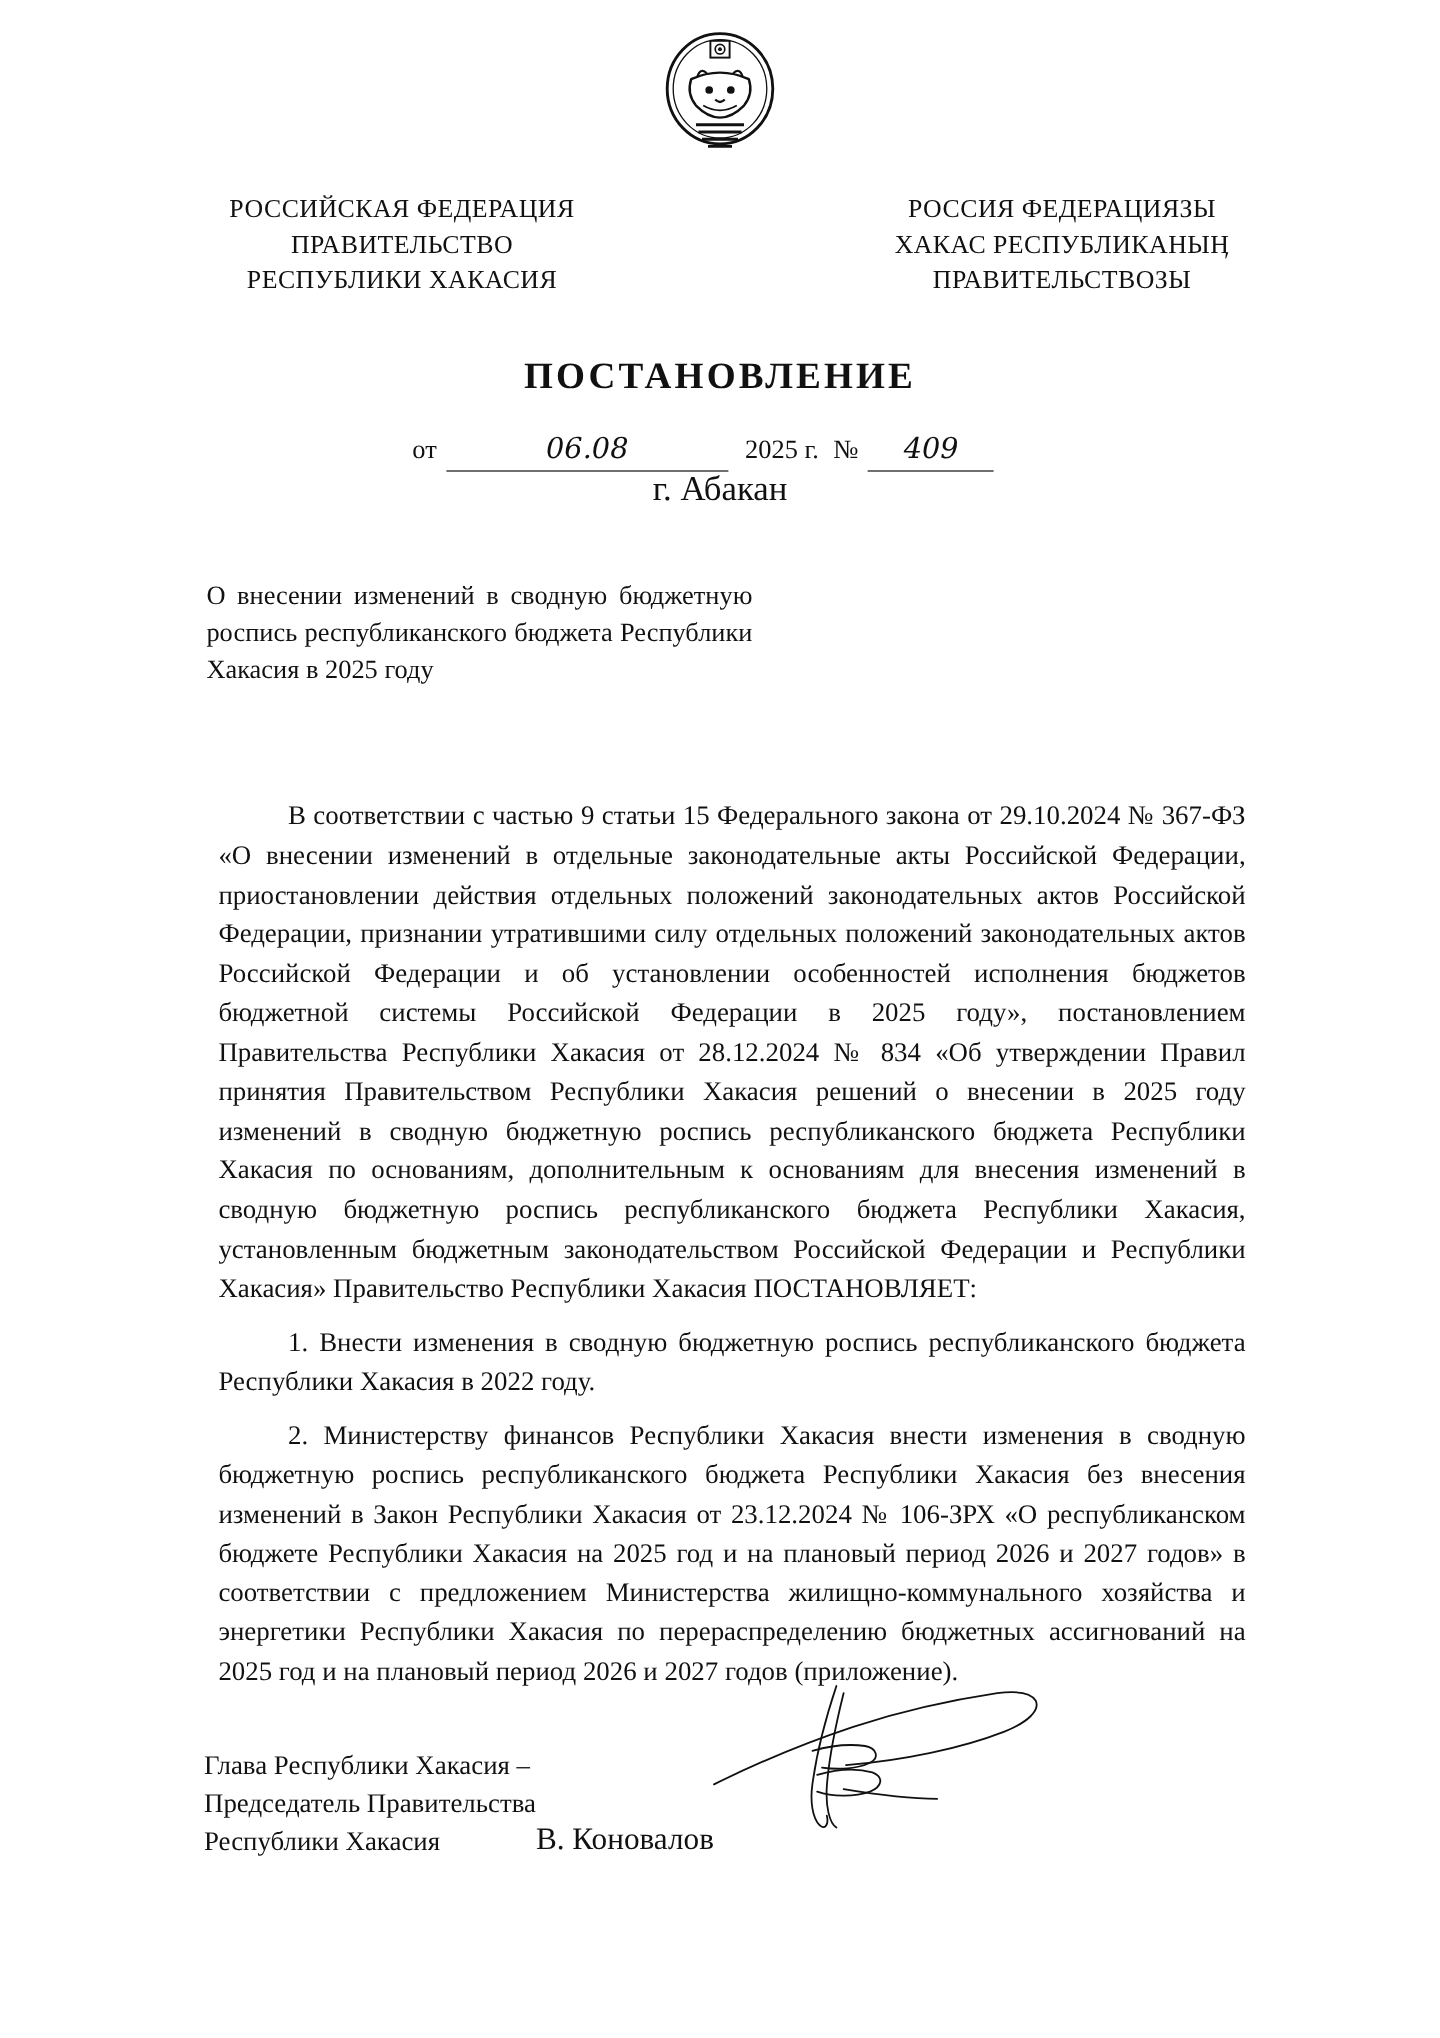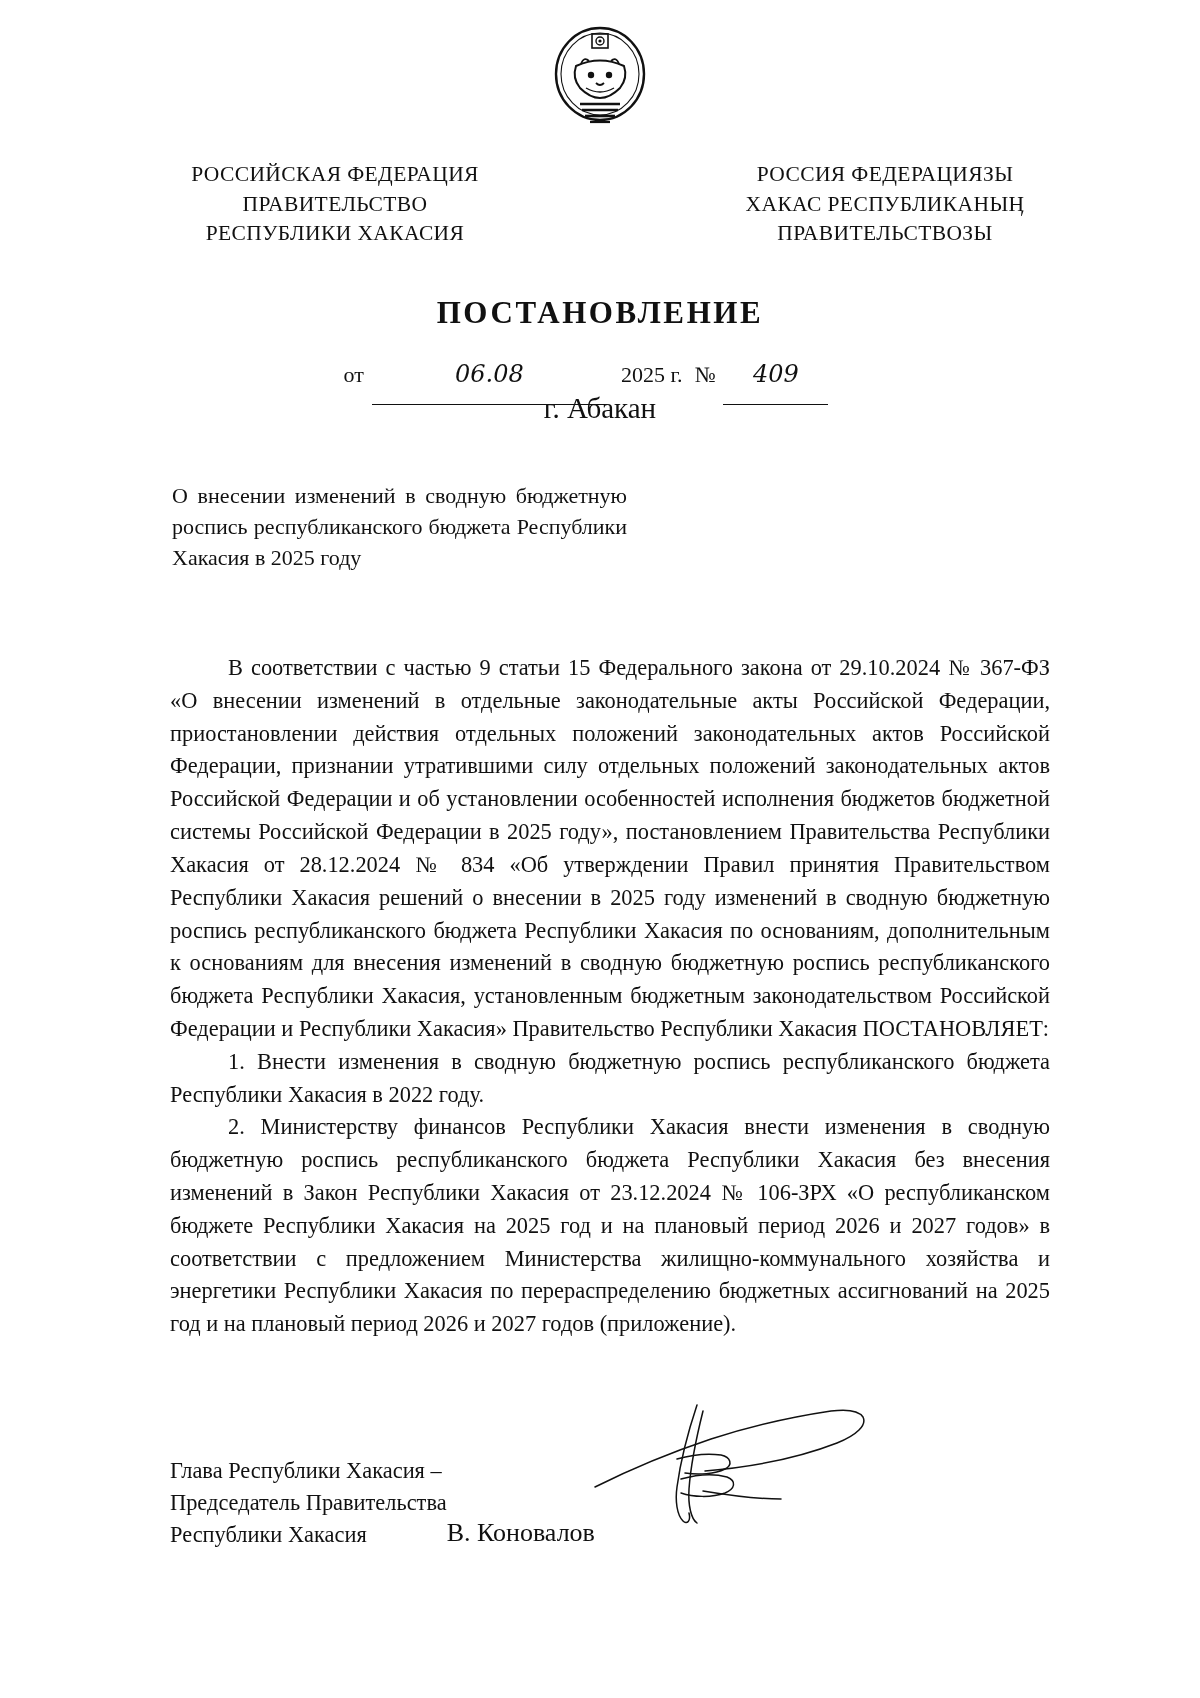--- a/index.html
+++ b/index.html
@@ -76,21 +76,21 @@
     font-size: 22px;
   }
   .dateline .lbl { margin-right: 8px; }
   .blank {
     display: inline-block;
     border-bottom: 1.6px solid #111;
     text-align: center;
     font-family: "DejaVu Serif", serif;
     font-style: italic;
     font-size: 24px;
-    padding-bottom: 16px;
+    padding-bottom: 4px;
   }
   .blank.date { width: 235px; }
   .blank.num { width: 105px; }
   .dateline .year { margin: 0 12px 0 14px; }
   .dateline .nosym { margin-right: 8px; }
 
   .city {
     position: absolute;
     top: 392px;
     left: 0;
@@ -115,21 +115,21 @@
   .body {
     position: absolute;
     top: 652px;
     left: 170px;
     width: 880px;
     font-size: 22.4px;
     line-height: 1.465;
     text-align: justify;
   }
   .body p {
-    margin: 0;
+    margin: 12px;
     text-indent: 58px;
   }
 
   
   .sign {
     position: absolute;
     top: 1455px;
     left: 170px;
     width: 930px;
     display: flex;

